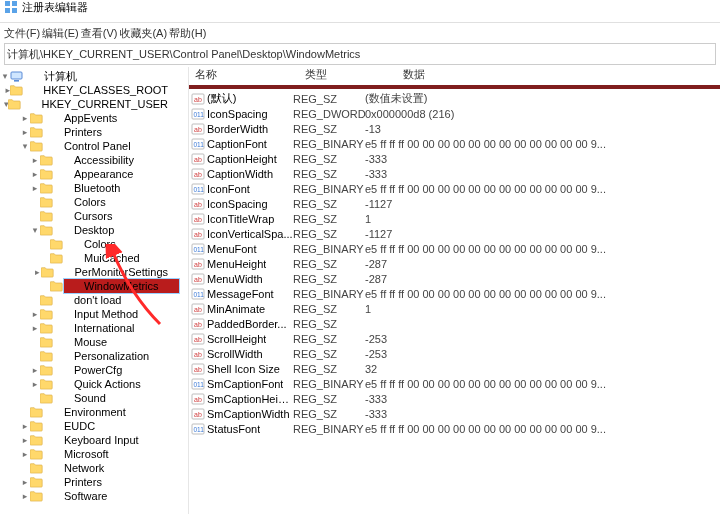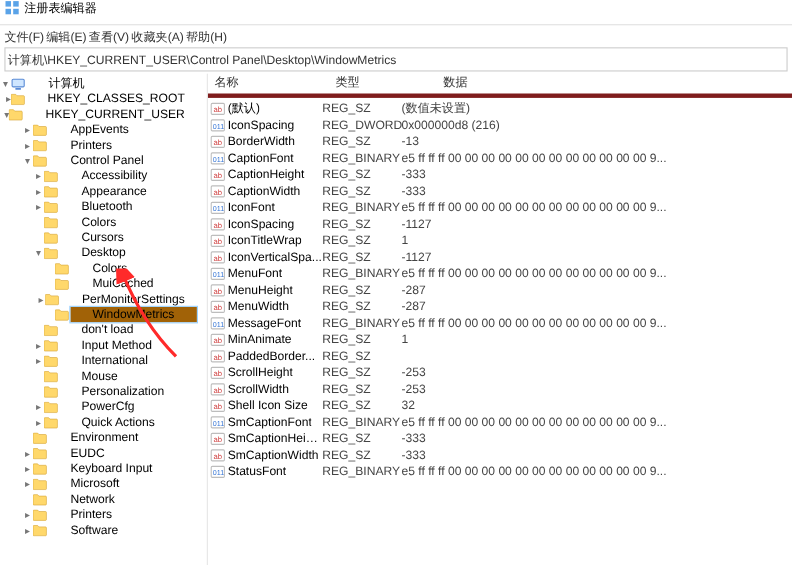--- a/index.html
+++ b/index.html
@@ -8,21 +8,21 @@
   .menubar span{cursor:default}
   .addrbar{height:20px;border:1px solid #ccc;margin:0 4px 2px 4px;display:flex;align-items:center;padding:0 2px;color:#333;font-size:11px}
   .main{display:flex;height:calc(514px - 22px - 20px - 24px);}
   .tree{width:188px;overflow:hidden;border-right:1px solid #e6e6e6;padding-top:2px}
   .tree-row{display:flex;align-items:center;height:14px;line-height:14px;white-space:nowrap}
   .tw{display:inline-flex;width:10px;justify-content:center;color:#777;font-size:9px}
   .sp{display:inline-block;width:10px}
   .fold{display:inline-block;width:14px}
   .fold svg{display:block}
   .lab{padding:0 20px}
-  .sel{background:#a16207;outline:1px solid #99d1ff}
+  .sel{background:#b91c1c;outline:1px solid #99d1ff}
   .list{flex:1;overflow:hidden}
   .list-header{display:flex;height:18px;align-items:flex-start;border-bottom:4px solid #7f1d1d}
   .list-header div{padding-left:6px;color:#333}
   .col-n{width:104px}
   .col-t{width:92px}
   .col-d{flex:1}
   .list-body{padding-top:2px}
   .lr{display:flex;height:15.0px;align-items:center}
   .vico{display:inline-flex;width:18px;justify-content:center}
   .lr .col-n{width:104px;display:flex;align-items:center;overflow:hidden}
@@ -329,20 +329,32 @@
         <span class="fold">
           <svg width="13" height="11" viewBox="0 0 13 11">
             <path d="M0 1.5c0-.4.3-.8.8-.8h3.4l1.2 1.3h6c.4 0 .8.3.8.8v6.5c0 .4-.3.8-.8.8H.8c-.4 0-.8-.3-.8-.8z" fill="#ffd86b" stroke="#d9a93e" stroke-width=".6"></path>
           </svg>
         </span>
         <span class="lab">Quick Actions</span>
       </div>
       <div class="tree-row">
         <span class="sp"></span>
         <span class="sp"></span>
+        <span class="sp"></span>
+        <span class="tw"> </span>
+        <span class="fold">
+          <svg width="13" height="11" viewBox="0 0 13 11">
+            <path d="M0 1.5c0-.4.3-.8.8-.8h3.4l1.2 1.3h6c.4 0 .8.3.8.8v6.5c0 .4-.3.8-.8.8H.8c-.4 0-.8-.3-.8-.8z" fill="#ffd86b" stroke="#d9a93e" stroke-width=".6"></path>
+          </svg>
+        </span>
+        <span class="lab">Sound</span>
+      </div>
+      <div class="tree-row">
+        <span class="sp"></span>
+        <span class="sp"></span>
         <span class="tw"> </span>
         <span class="fold">
           <svg width="13" height="11" viewBox="0 0 13 11">
             <path d="M0 1.5c0-.4.3-.8.8-.8h3.4l1.2 1.3h6c.4 0 .8.3.8.8v6.5c0 .4-.3.8-.8.8H.8c-.4 0-.8-.3-.8-.8z" fill="#ffd86b" stroke="#d9a93e" stroke-width=".6"></path>
           </svg>
         </span>
         <span class="lab">Environment</span>
       </div>
       <div class="tree-row">
         <span class="sp"></span>

